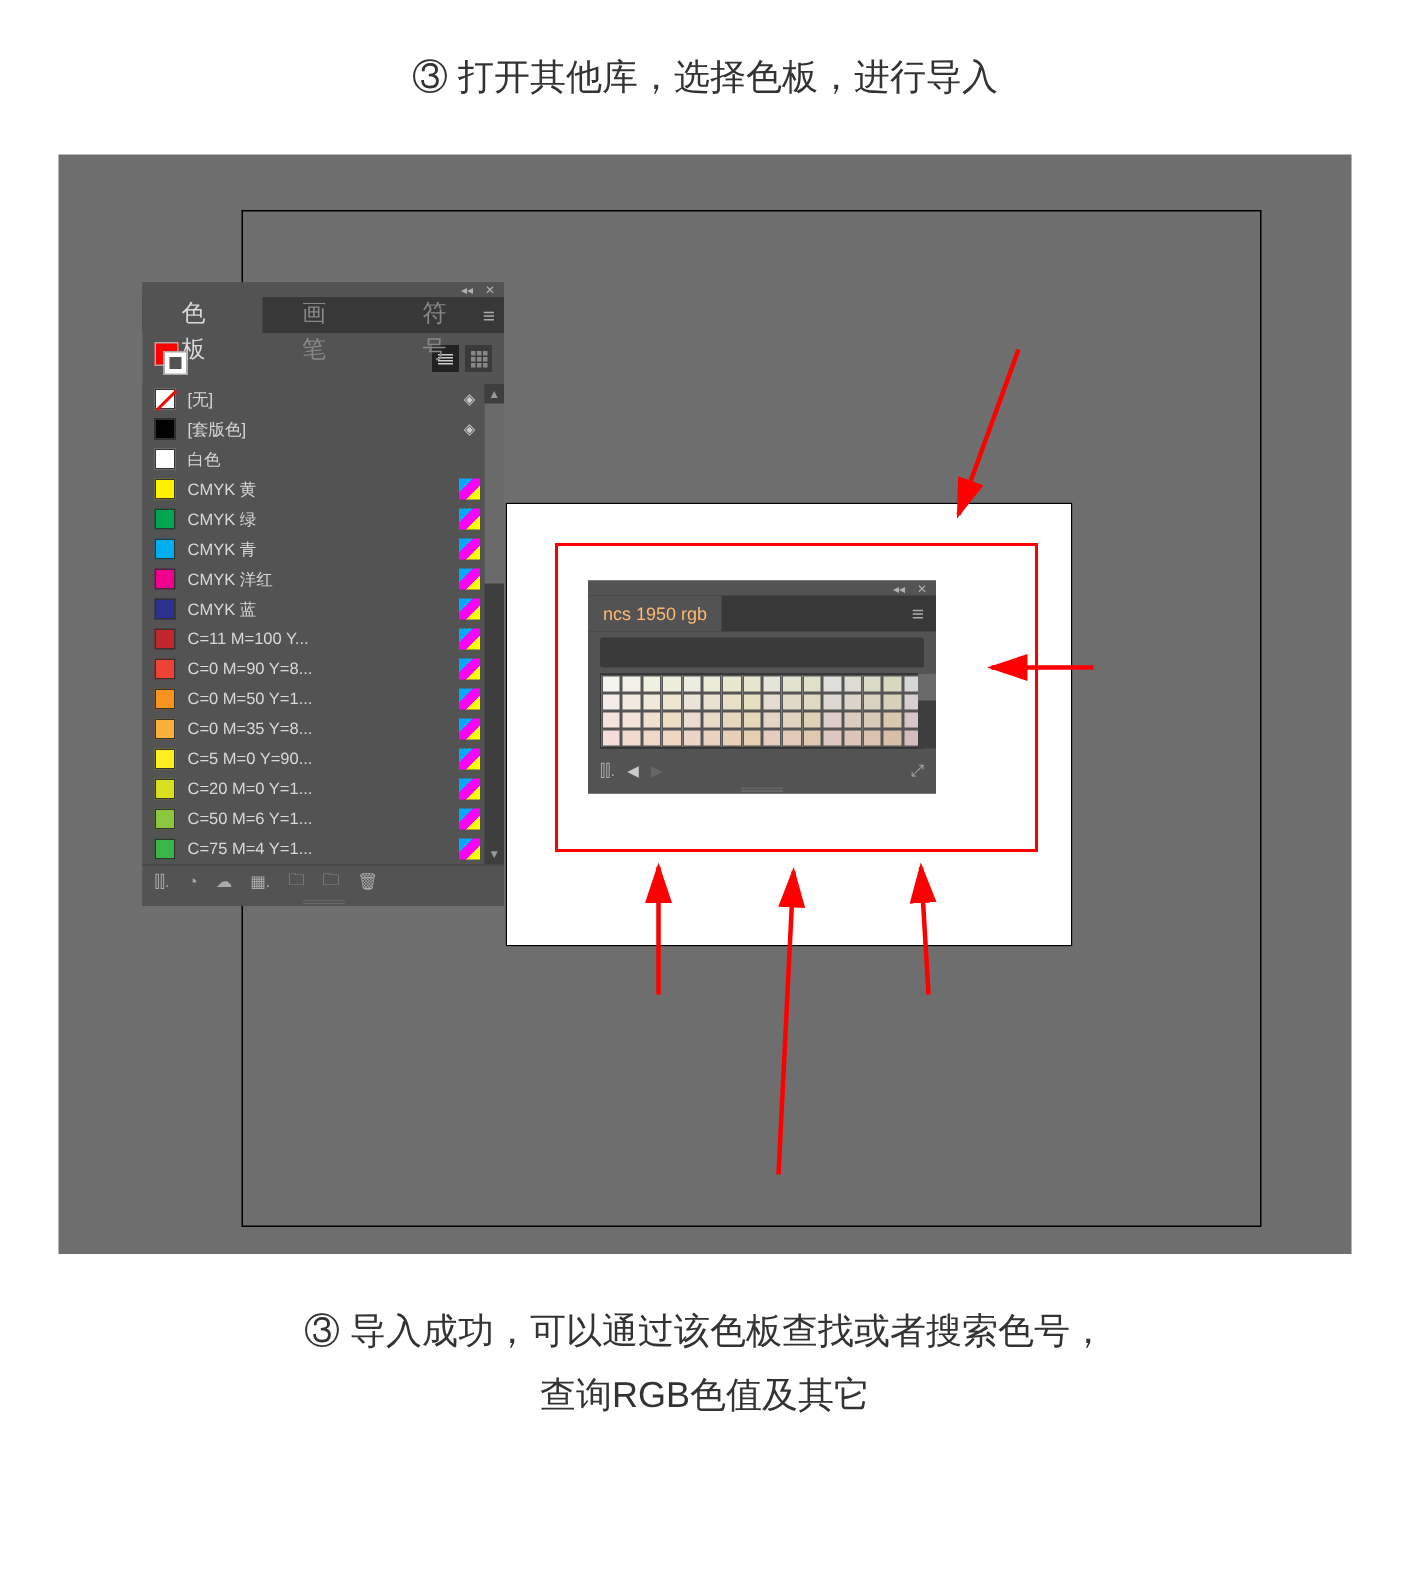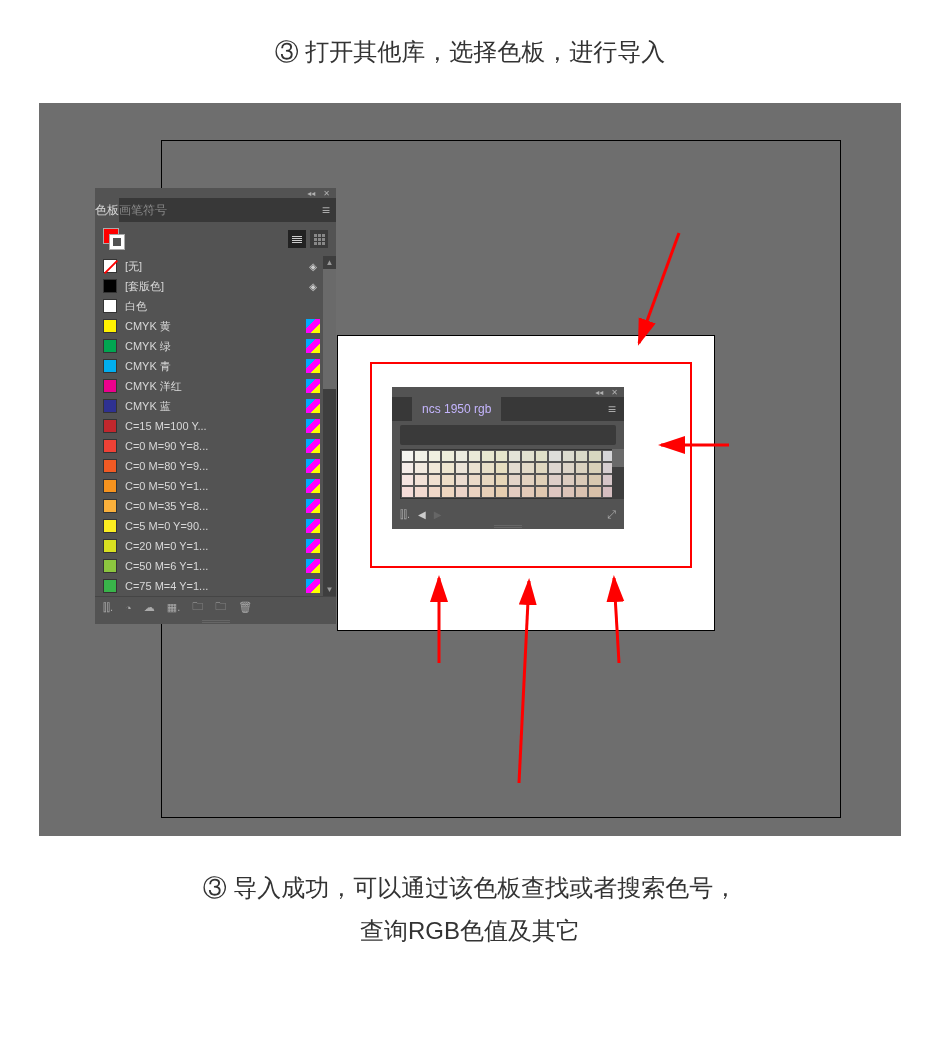--- a/index.html
+++ b/index.html
@@ -8,21 +8,21 @@
 .workspace { background: #6e6e6e; width: 862px; height: 733px; margin: 0 auto; position: relative; }
 .artboard-outer { position: absolute; left: 122px; top: 37px; width: 680px; height: 678px; border: 1px solid #000; }
 .whitebox { position: absolute; left: 298px; top: 232px; width: 378px; height: 296px; background: #fff; border: 1px solid #000; }
 .redbox { position: absolute; left: 331px; top: 259px; width: 322px; height: 206px; border: 2px solid #ff0000; }
 
 
 .panel1 { position: absolute; left: 56px; top: 85px; width: 241px; background: #535353; }
 .panel-topbar { height: 10px; background: #535353; display: flex; justify-content: flex-end; align-items: center; padding-right: 6px; gap: 8px; }
 .collapse-icon, .close-icon { color: #b0b0b0; font-size: 8px; cursor: pointer; }
 .tabs { display: flex; background: #383838; height: 24px; align-items: center; position: relative; }
-.tab { padding: 0 0; font-size: 12px; color: #888; height: 24px; line-height: 24px; cursor: pointer; }
+.tab { padding: 0 26px; font-size: 16px; color: #888; height: 24px; line-height: 24px; cursor: pointer; }
 .tab.active { background: #535353; color: #d8d8d8; }
 .panel-menu { position: absolute; right: 6px; color: #aaa; font-size: 14px; cursor: pointer; }
 .fill-row { display: flex; align-items: center; justify-content: space-between; padding: 6px 8px; }
 .fill-stroke { position: relative; width: 22px; height: 22px; }
 .fill-sq { position: absolute; top: 0; left: 0; width: 16px; height: 16px; background: #ff0000; border: 1px solid #aaa; }
 .stroke-sq { position: absolute; bottom: 0; right: 0; width: 16px; height: 16px; background: #fff; border: 1px solid #aaa; }
 .stroke-sq::after { content: ''; position: absolute; top: 3px; left: 3px; width: 8px; height: 8px; background: #535353; }
 .view-btns { display: flex; gap: 4px; }
 .view-btn { width: 18px; height: 18px; background: #3a3a3a; display: flex; align-items: center; justify-content: center; color: #ccc; font-size: 9px; cursor: pointer; }
 .view-btn.active { background: #222; }
@@ -43,21 +43,21 @@
 .scrollbar-arrow { position: absolute; width: 13px; height: 13px; background: #3e3e3e; color: #999; font-size: 8px; display: flex; align-items: center; justify-content: center; }
 
 .panel-footer { display: flex; align-items: center; height: 22px; padding: 0 8px; gap: 12px; background: #535353; border-top: 1px solid #454545; }
 .footer-icon { color: #aaa; font-size: 11px; cursor: pointer; }
 .panel-grip { height: 6px; background: #535353; display: flex; justify-content: center; align-items: center; }
 .grip-lines { width: 28px; height: 3px; background: repeating-linear-gradient(0deg, #666 0 1px, transparent 1px 2px); }
 
 
 .panel2 { position: absolute; left: 353px; top: 284px; width: 232px; background: #535353; }
 .p2-tabs { display: flex; background: #383838; height: 24px; align-items: center; }
-.p2-tab { padding: 0 10px; font-size: 12px; color: #c4b5fd; height: 24px; line-height: 24px; background: #535353; margin-left: 20px; }
+.p2-tab { padding: 0 10px; font-size: 12px; color: #fdba74; height: 24px; line-height: 24px; background: #535353; }
 .search-row { padding: 4px 8px; }
 .search-input { width: 100%; height: 20px; background: #3a3a3a; border: none; border-radius: 2px; padding: 0 6px 0 22px; color: #ccc; font-size: 11px; position: relative; }
 .search-wrap { position: relative; }
 .search-wrap::before { content: '⌕'; position: absolute; left: 6px; top: 2px; color: #aaa; font-size: 12px; }
 .ncs-grid-wrap { padding: 0 8px 6px; position: relative; }
 .ncs-grid { display: grid; grid-template-columns: repeat(16, 1fr); gap: 0; background: #333; border: 1px solid #333; }
 .ncs-cell { height: 12px; border: 0.5px solid #555; }
 .ncs-scroll { position: absolute; right: 0; top: 0; bottom: 6px; width: 12px; background: #3e3e3e; }
 .p2-footer { display: flex; align-items: center; height: 18px; padding: 0 8px; gap: 8px; }
 .nav-arrow { color: #ccc; font-size: 10px; cursor: pointer; }
@@ -156,31 +156,26 @@
           <span class="swatch-name">CMYK 洋红</span>
           <div class="swatch-type type-process"></div>
         </div>
         <div class="swatch-item">
           <div class="swatch-color" style="background: rgb(46, 49, 146);"></div>
           <span class="swatch-name">CMYK 蓝</span>
           <div class="swatch-type type-process"></div>
         </div>
         <div class="swatch-item">
           <div class="swatch-color" style="background: rgb(193, 39, 45);"></div>
-          <span class="swatch-name">C=15 M=100 Y...</span>
+          <span class="swatch-name">C=11 M=100 Y...</span>
           <div class="swatch-type type-process"></div>
         </div>
         <div class="swatch-item">
           <div class="swatch-color" style="background: rgb(239, 65, 54);"></div>
           <span class="swatch-name">C=0 M=90 Y=8...</span>
-          <div class="swatch-type type-process"></div>
-        </div>
-        <div class="swatch-item">
-          <div class="swatch-color" style="background: rgb(241, 90, 36);"></div>
-          <span class="swatch-name">C=0 M=80 Y=9...</span>
           <div class="swatch-type type-process"></div>
         </div>
         <div class="swatch-item">
           <div class="swatch-color" style="background: rgb(247, 147, 30);"></div>
           <span class="swatch-name">C=0 M=50 Y=1...</span>
           <div class="swatch-type type-process"></div>
         </div>
         <div class="swatch-item">
           <div class="swatch-color" style="background: rgb(251, 176, 59);"></div>
           <span class="swatch-name">C=0 M=35 Y=8...</span>

